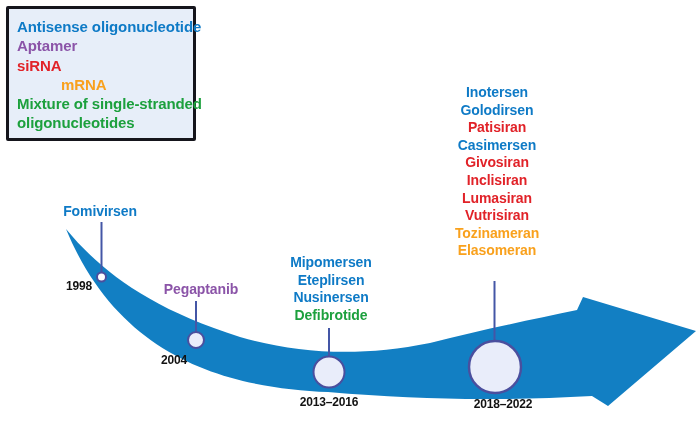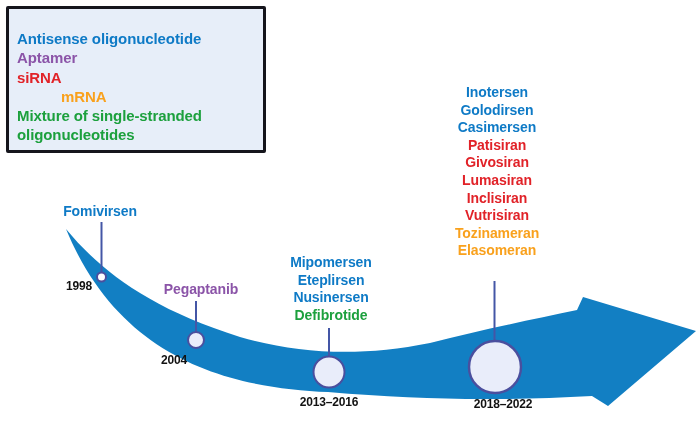--- a/index.html
+++ b/index.html
@@ -12,26 +12,26 @@
     overflow: hidden;
   }
   .arrow-svg {
     position: absolute;
     left: 0; top: 0;
     width: 700px; height: 425px;
   }
   .legend {
     position: absolute;
     left: 6px; top: 6px;
-    width: 260px;
+    width: 190px;
     box-sizing: border-box;
     border: 3px solid #15151c;
     border-radius: 2px;
     background: #e7eef9;
-    padding: 20px 8px 5px 8px;
+    padding: 8px 8px 5px 8px;
   }
   .legend-item {
     font-size: 15px;
     font-weight: 700;
     line-height: 19.3px;
     white-space: pre;
     letter-spacing: -0.1px;
   }
   .drug-group {
     position: absolute;
@@ -108,24 +108,24 @@
       <div class="drug-line" style="color: rgb(14, 122, 198);">Mipomersen</div>
       <div class="drug-line" style="color: rgb(14, 122, 198);">Eteplirsen</div>
       <div class="drug-line" style="color: rgb(14, 122, 198);">Nusinersen</div>
       <div class="drug-line" style="color: rgb(28, 160, 61);">Defibrotide</div>
     </div>
   <div class="date-label" style="left: 329px; top: 395px; color: rgb(18, 18, 18);">2013–2016</div>
 
   <div class="drug-group" style="left:497px; top:84px;">
       <div class="drug-line" style="color: rgb(14, 122, 198);">Inotersen</div>
       <div class="drug-line" style="color: rgb(14, 122, 198);">Golodirsen</div>
+      <div class="drug-line" style="color: rgb(225, 34, 40);">Patisiran</div>
       <div class="drug-line" style="color: rgb(14, 122, 198);">Casimersen</div>
-      <div class="drug-line" style="color: rgb(225, 34, 40);">Patisiran</div>
       <div class="drug-line" style="color: rgb(225, 34, 40);">Givosiran</div>
+      <div class="drug-line" style="color: rgb(225, 34, 40);">Inclisiran</div>
       <div class="drug-line" style="color: rgb(225, 34, 40);">Lumasiran</div>
-      <div class="drug-line" style="color: rgb(225, 34, 40);">Inclisiran</div>
       <div class="drug-line" style="color: rgb(225, 34, 40);">Vutrisiran</div>
       <div class="drug-line" style="color: rgb(249, 161, 29);">Tozinameran</div>
       <div class="drug-line" style="color: rgb(249, 161, 29);">Elasomeran</div>
     </div>
   <div class="date-label" style="left: 497px; top: 397px; color: rgb(18, 18, 18); margin-left: 6px;">2018–2022</div>
 
 </div>
 
 </body></html>

